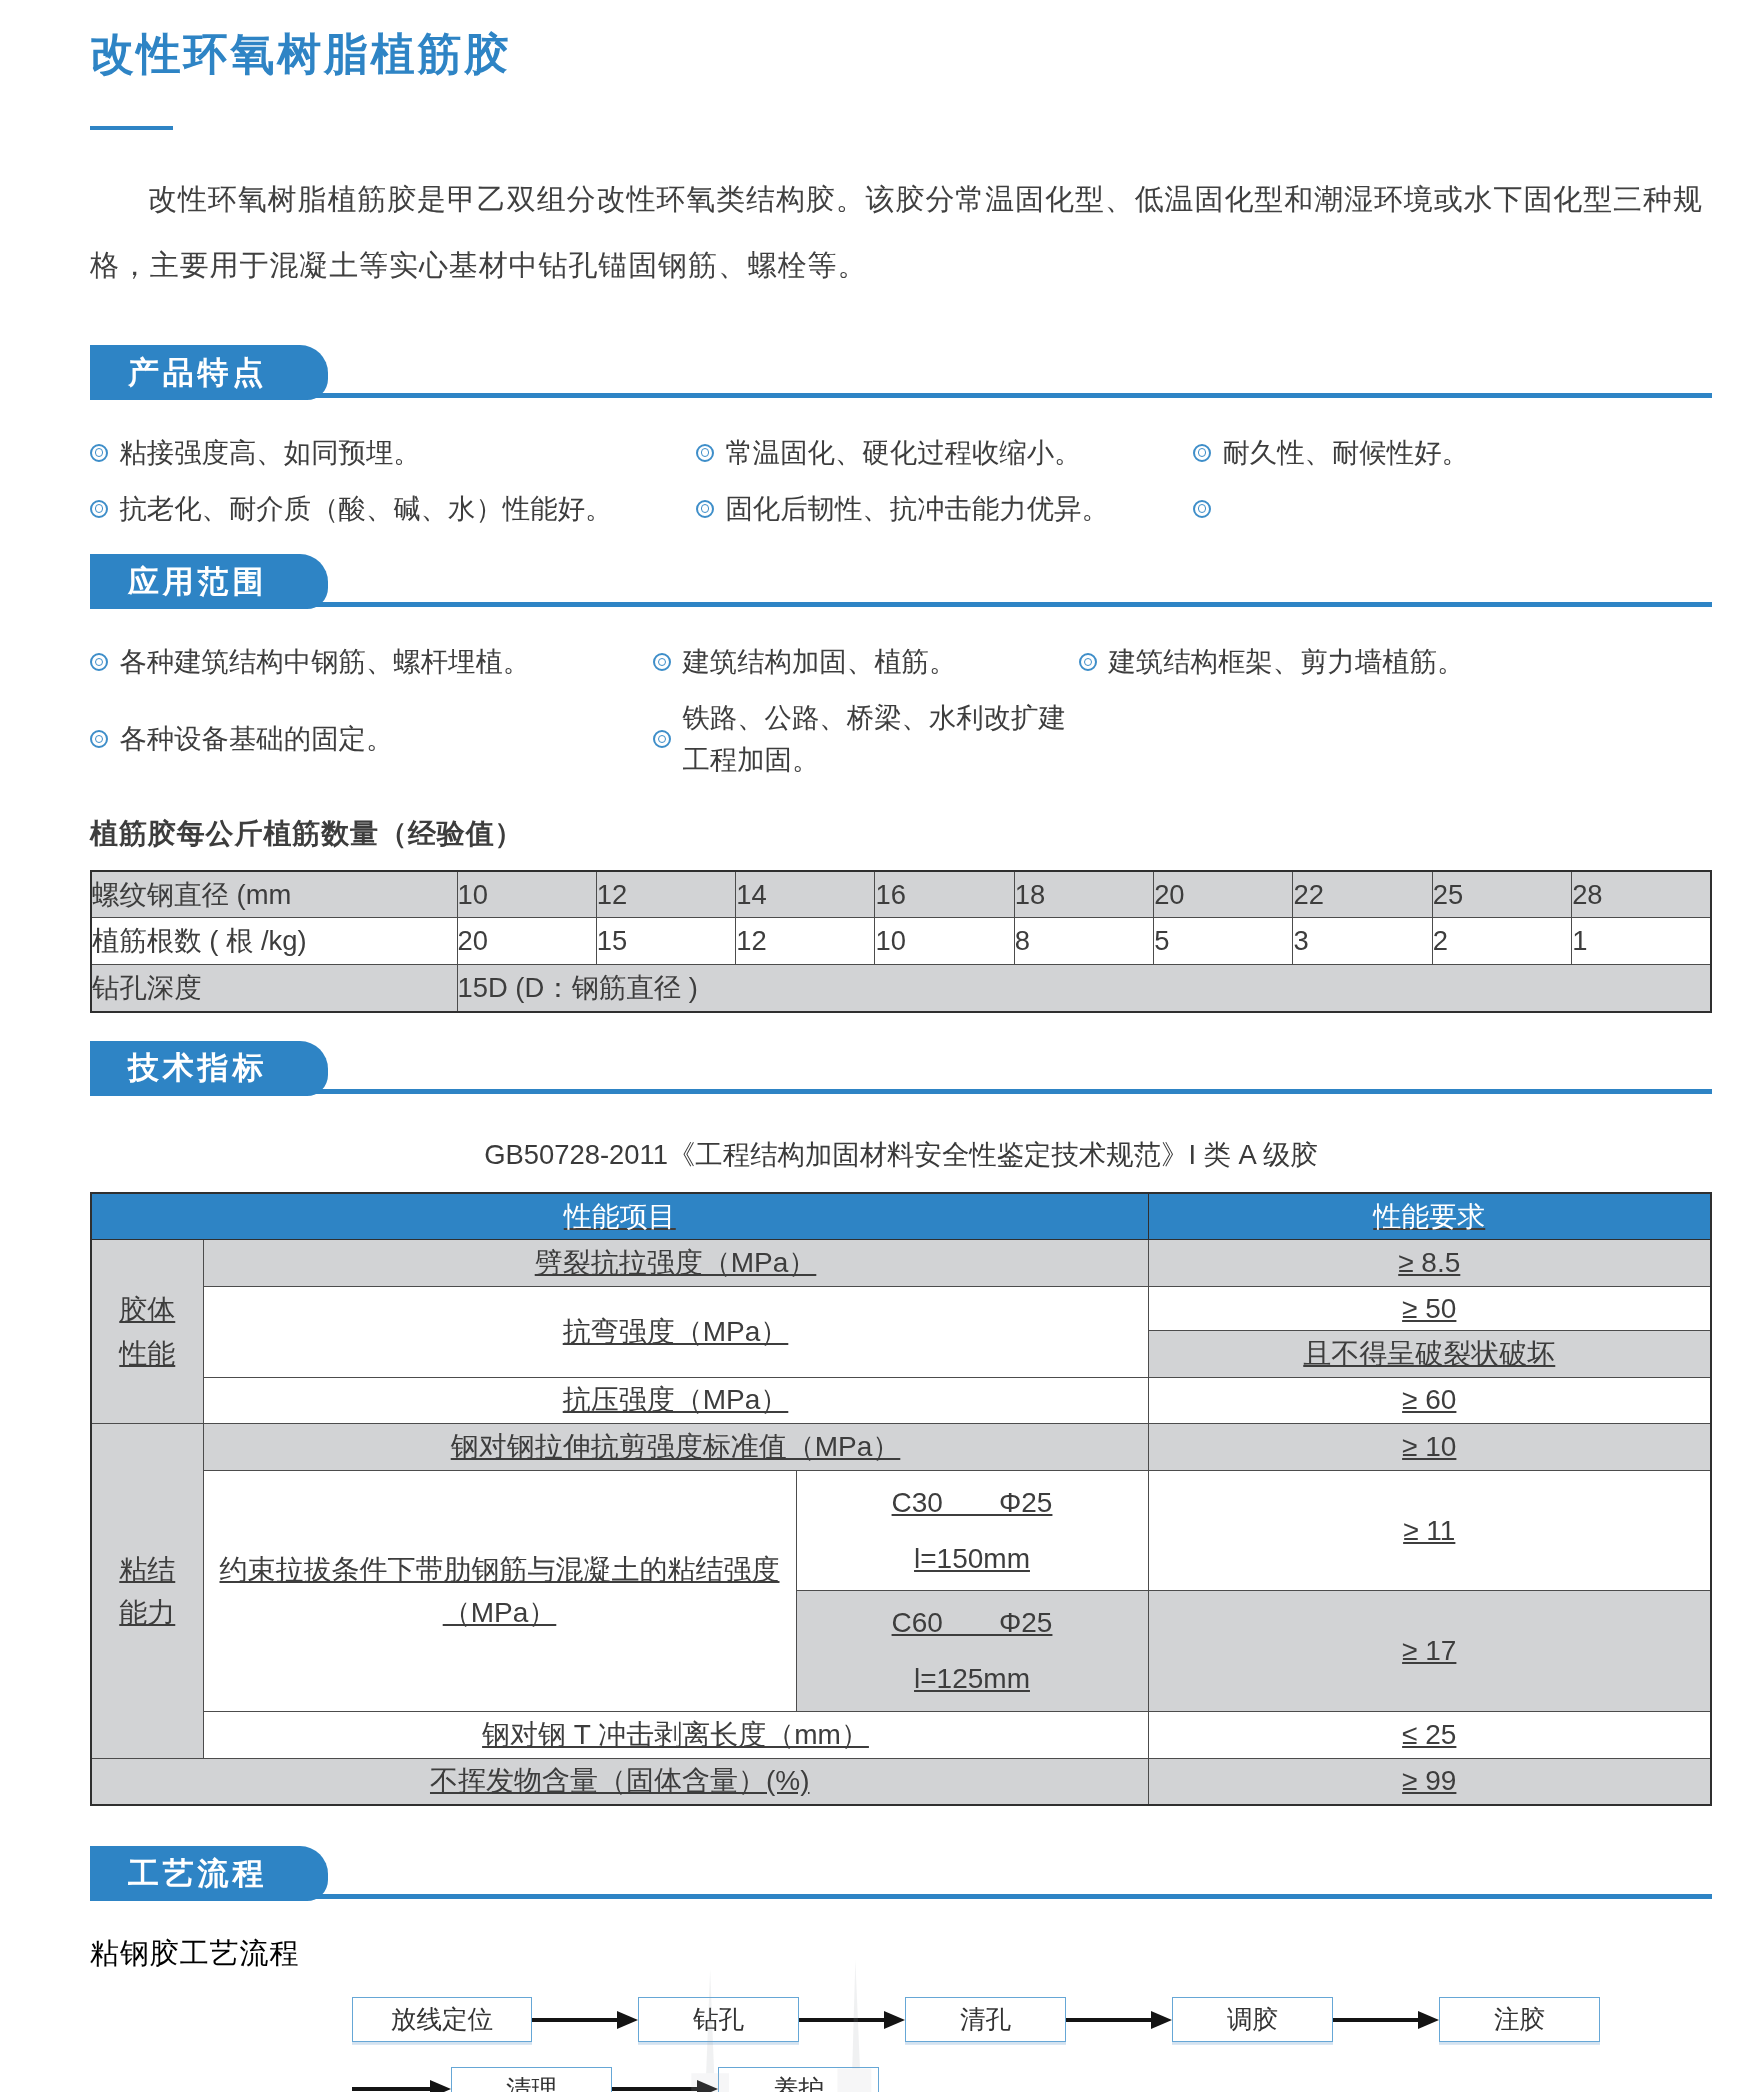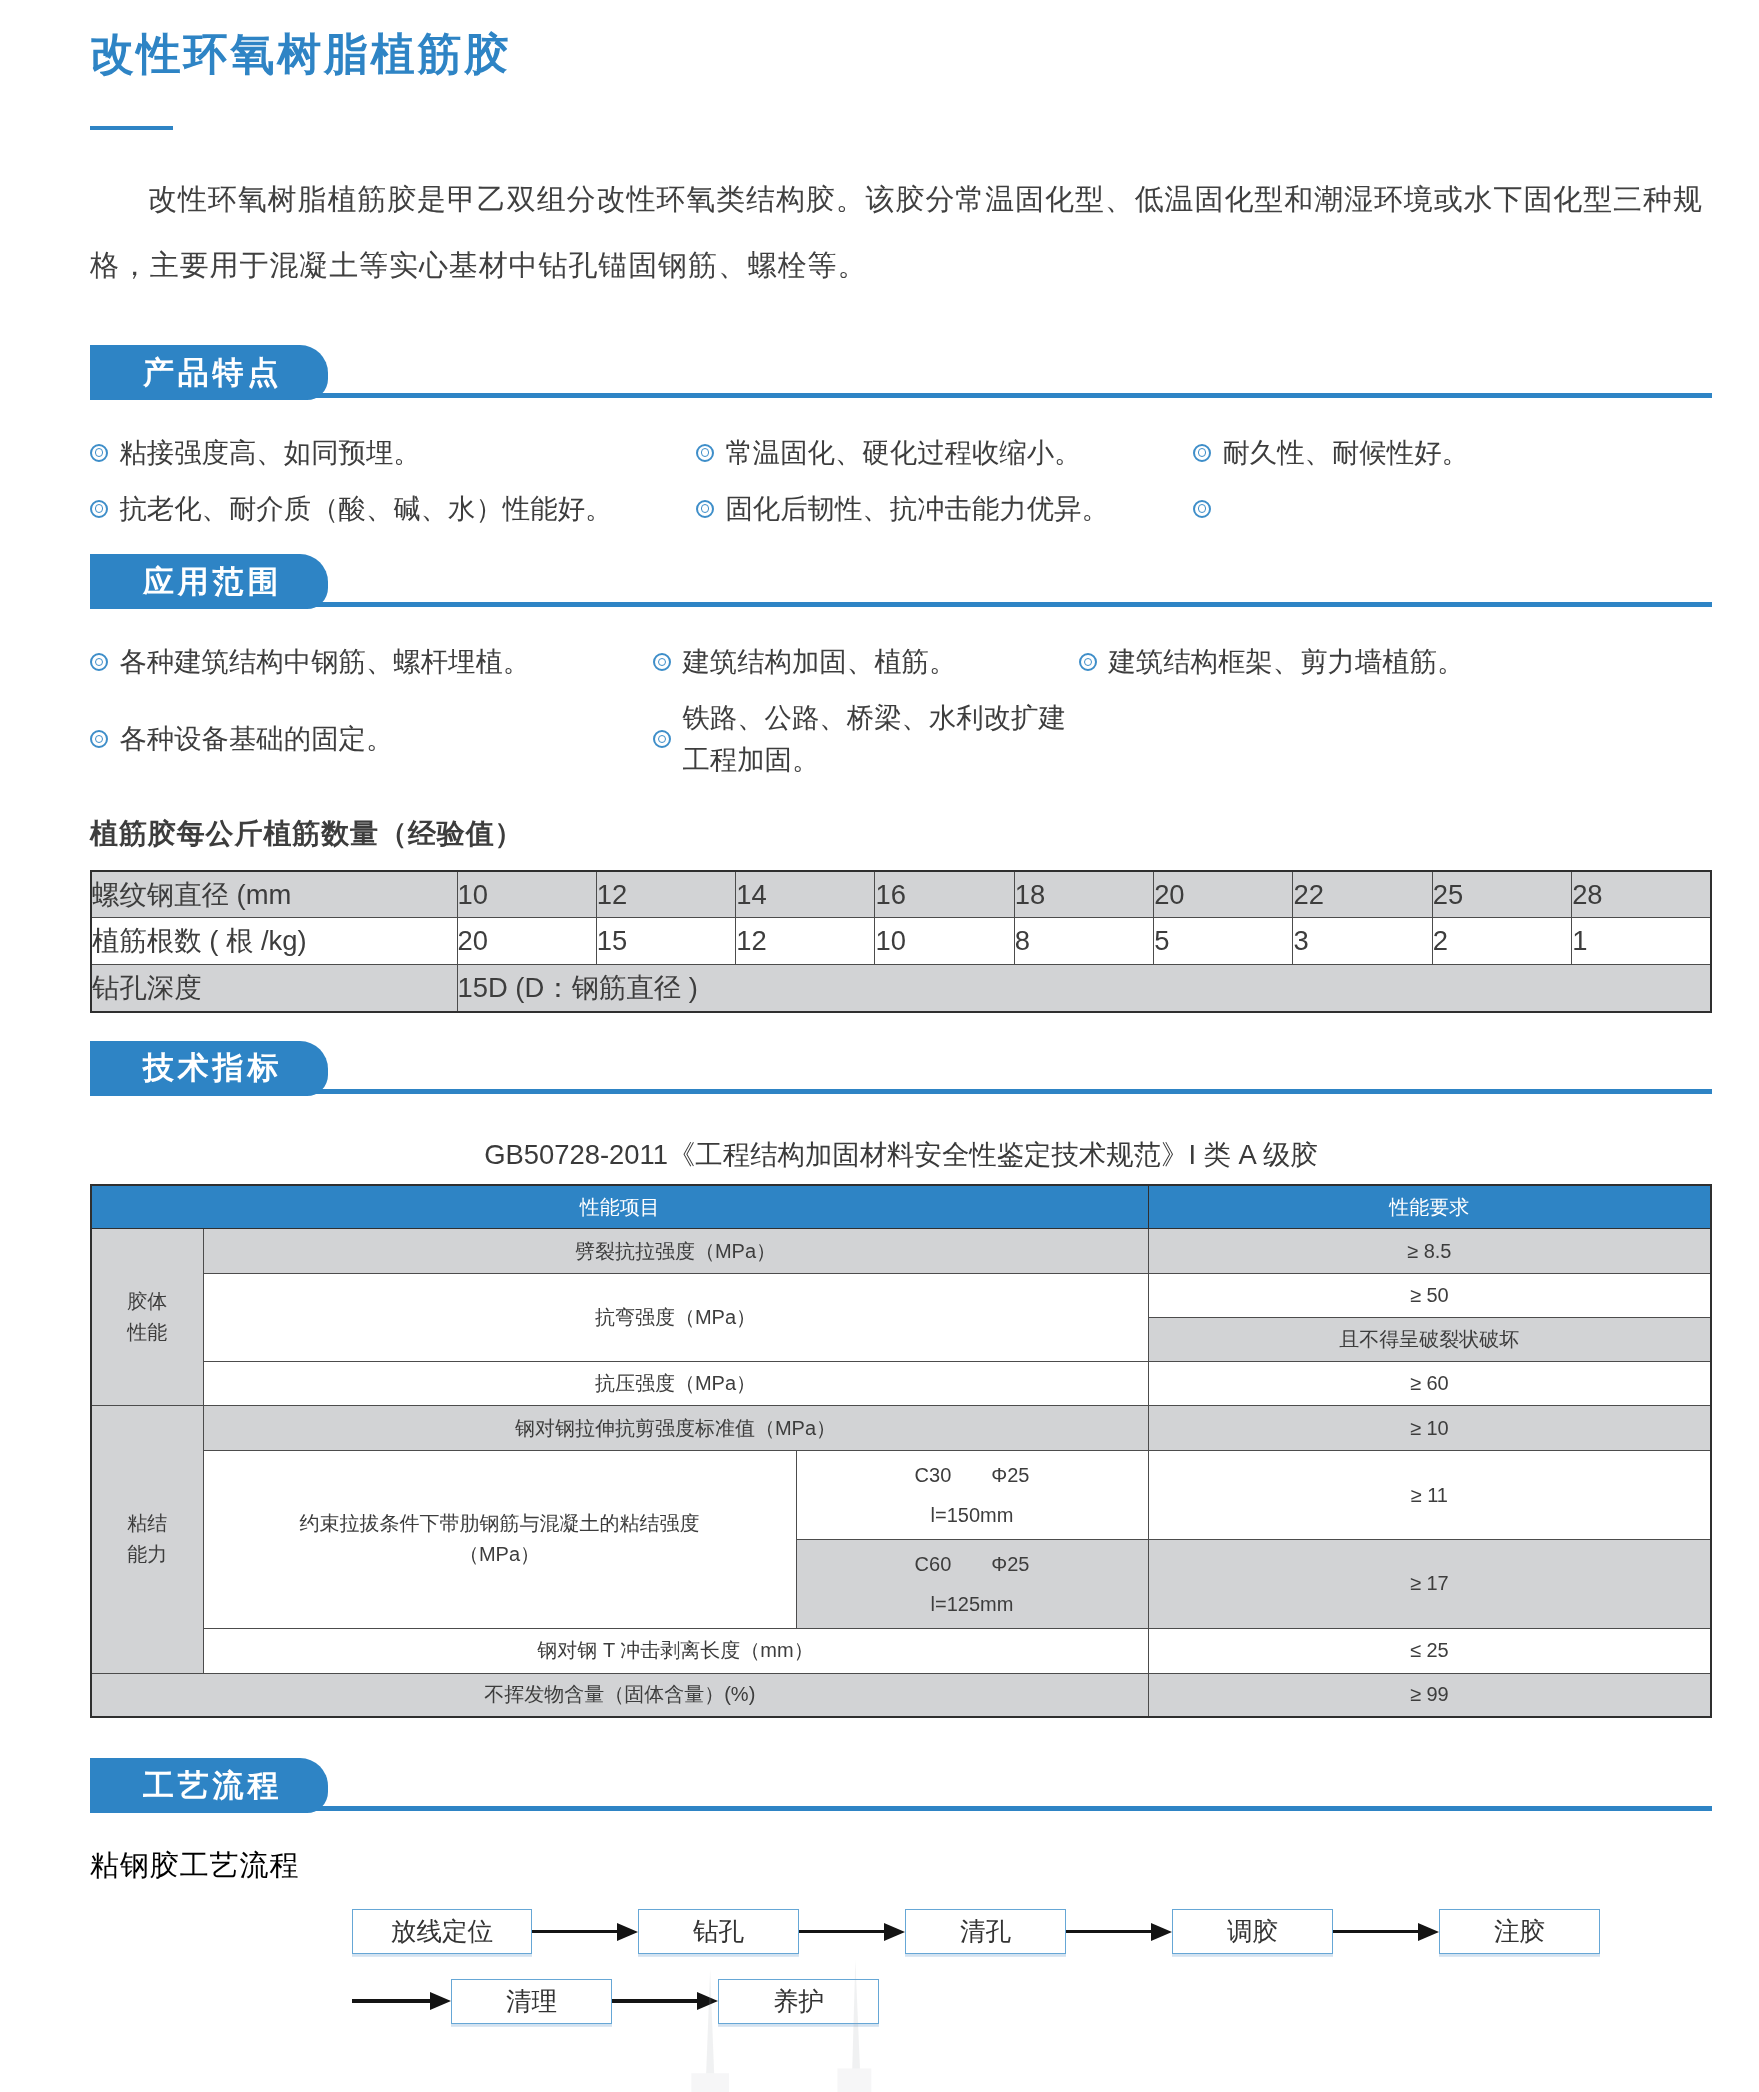--- a/index.html
+++ b/index.html
@@ -17,21 +17,21 @@
 
   .intro { margin-top:36px; font-size:29px; line-height:66px; text-indent:2em; color:#404040; letter-spacing:0.9px; }
 
   
   .sec { position:relative; height:60px; }
   .sec-line { position:absolute; left:0; right:0; top:48px; height:4.7px; background:#2e84c5; }
   .sec-tab {
     position:absolute; left:0; top:0; width:238px; height:55px;
     background:#2e84c5; border-radius:0 28px 21px 0;
     color:#ffffff; font-size:31px; font-weight:bold; letter-spacing:3.8px;
-    display:flex; align-items:center; padding-left:53px;
+    display:flex; align-items:center; padding-left:38px;
   }
   .mt-feat { margin-top:47px; }
   .mt-app  { margin-top:24.6px; }
   .mt-tech { margin-top:28px; }
   .mt-proc { margin-top:40px; }
 
   
   .bullets { margin-top:26.5px; display:grid; row-gap:14px; font-size:27.4px; }
   .bullets.features { grid-template-columns:606px 497px 1fr; }
   .bullets.apps     { grid-template-columns:563px 426px 1fr; }
@@ -46,21 +46,21 @@
   .tbl-title { margin-top:34px; font-size:28px; font-weight:bold; letter-spacing:0.9px; }
   table { border-collapse:collapse; width:100%; table-layout:fixed; }
   .dosage { margin-top:17px; font-size:27.4px; border:2.8px solid #2f2f2f; }
   .dosage td { border:1.4px solid #4c4c4c; height:47px; }
   .dosage .lbl { width:366px; }
   tr.gray td, td.gray { background:#d2d3d5; }
   td.white { background:#ffffff; }
 
   
   .tech-caption { margin-top:36px; text-align:center; font-size:27.4px; color:#3a3a3a; }
-  .tech { margin-top:11px; font-size:20px; border:2.8px solid #2f2f2f; }
+  .tech { margin-top:19px; font-size:28px; border:2.8px solid #2f2f2f;text-decoration:underline; }
   .tech td { border:1.4px solid #4c4c4c; text-align:center; vertical-align:middle; padding:3.8px 7.6px; }
   .tech td.head { background:#2e84c5; color:#ffffff; border-color:#2f2f2f; }
   .r-head { height:44px; }
   .r-sm { height:45px; }
   .r-md { height:44px; }
   .r-lg { height:83px; }
   .pre { white-space:pre-line; line-height:1.55; }
   .pre2 { white-space:pre-line; line-height:2.0; }
 
   

